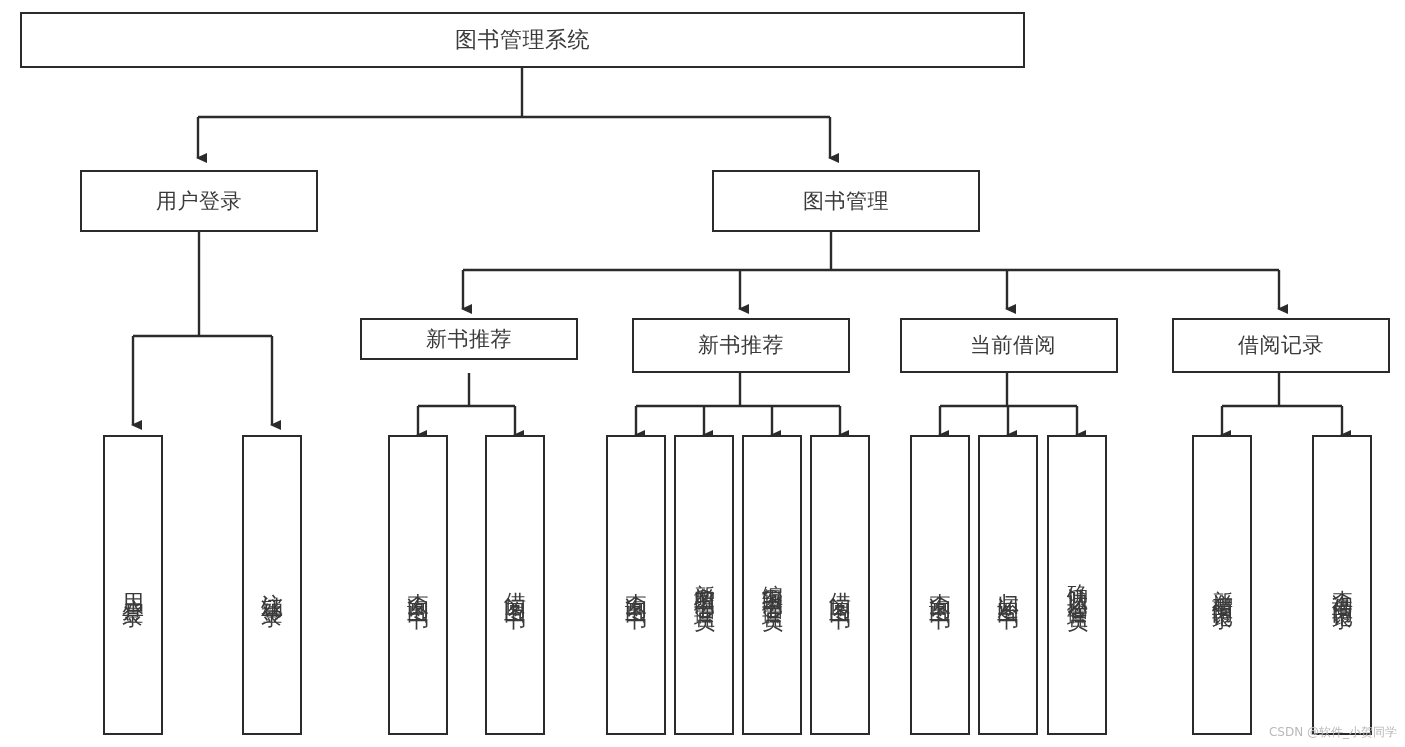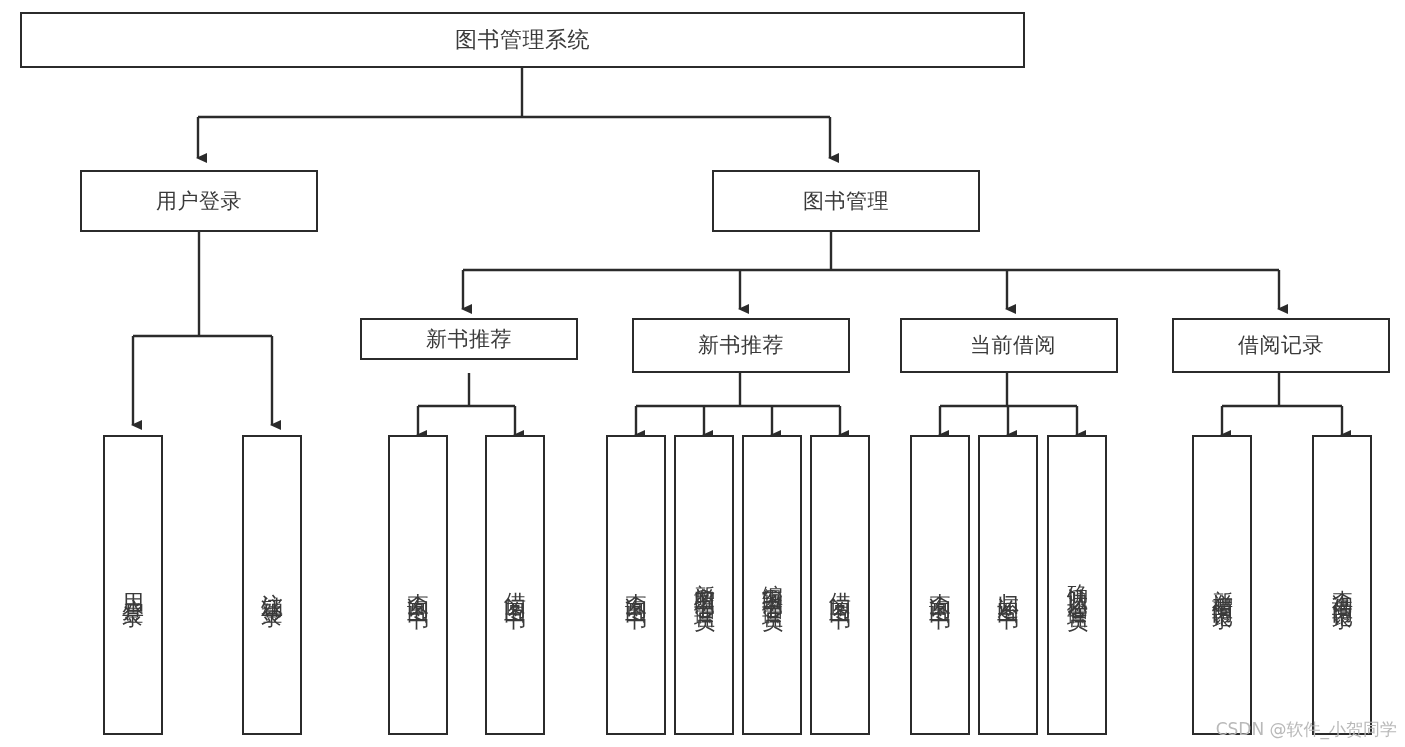--- a/index.html
+++ b/index.html
@@ -68,21 +68,21 @@
     text-align: center;
   }
   .node.leaf.tall .node-label {
     letter-spacing: 4px;
     font-size: 21px;
   }
   #watermark {
     position: absolute;
     right: 8px;
     bottom: 6px;
-    font-size: 17px;
+    font-size: 12px;
     color: #b9b9b9;
     z-index: 6;
     white-space: nowrap;
     pointer-events: none;
   }
 </style>
 </head>
 <body>
 
 <div id="diagram-root">

